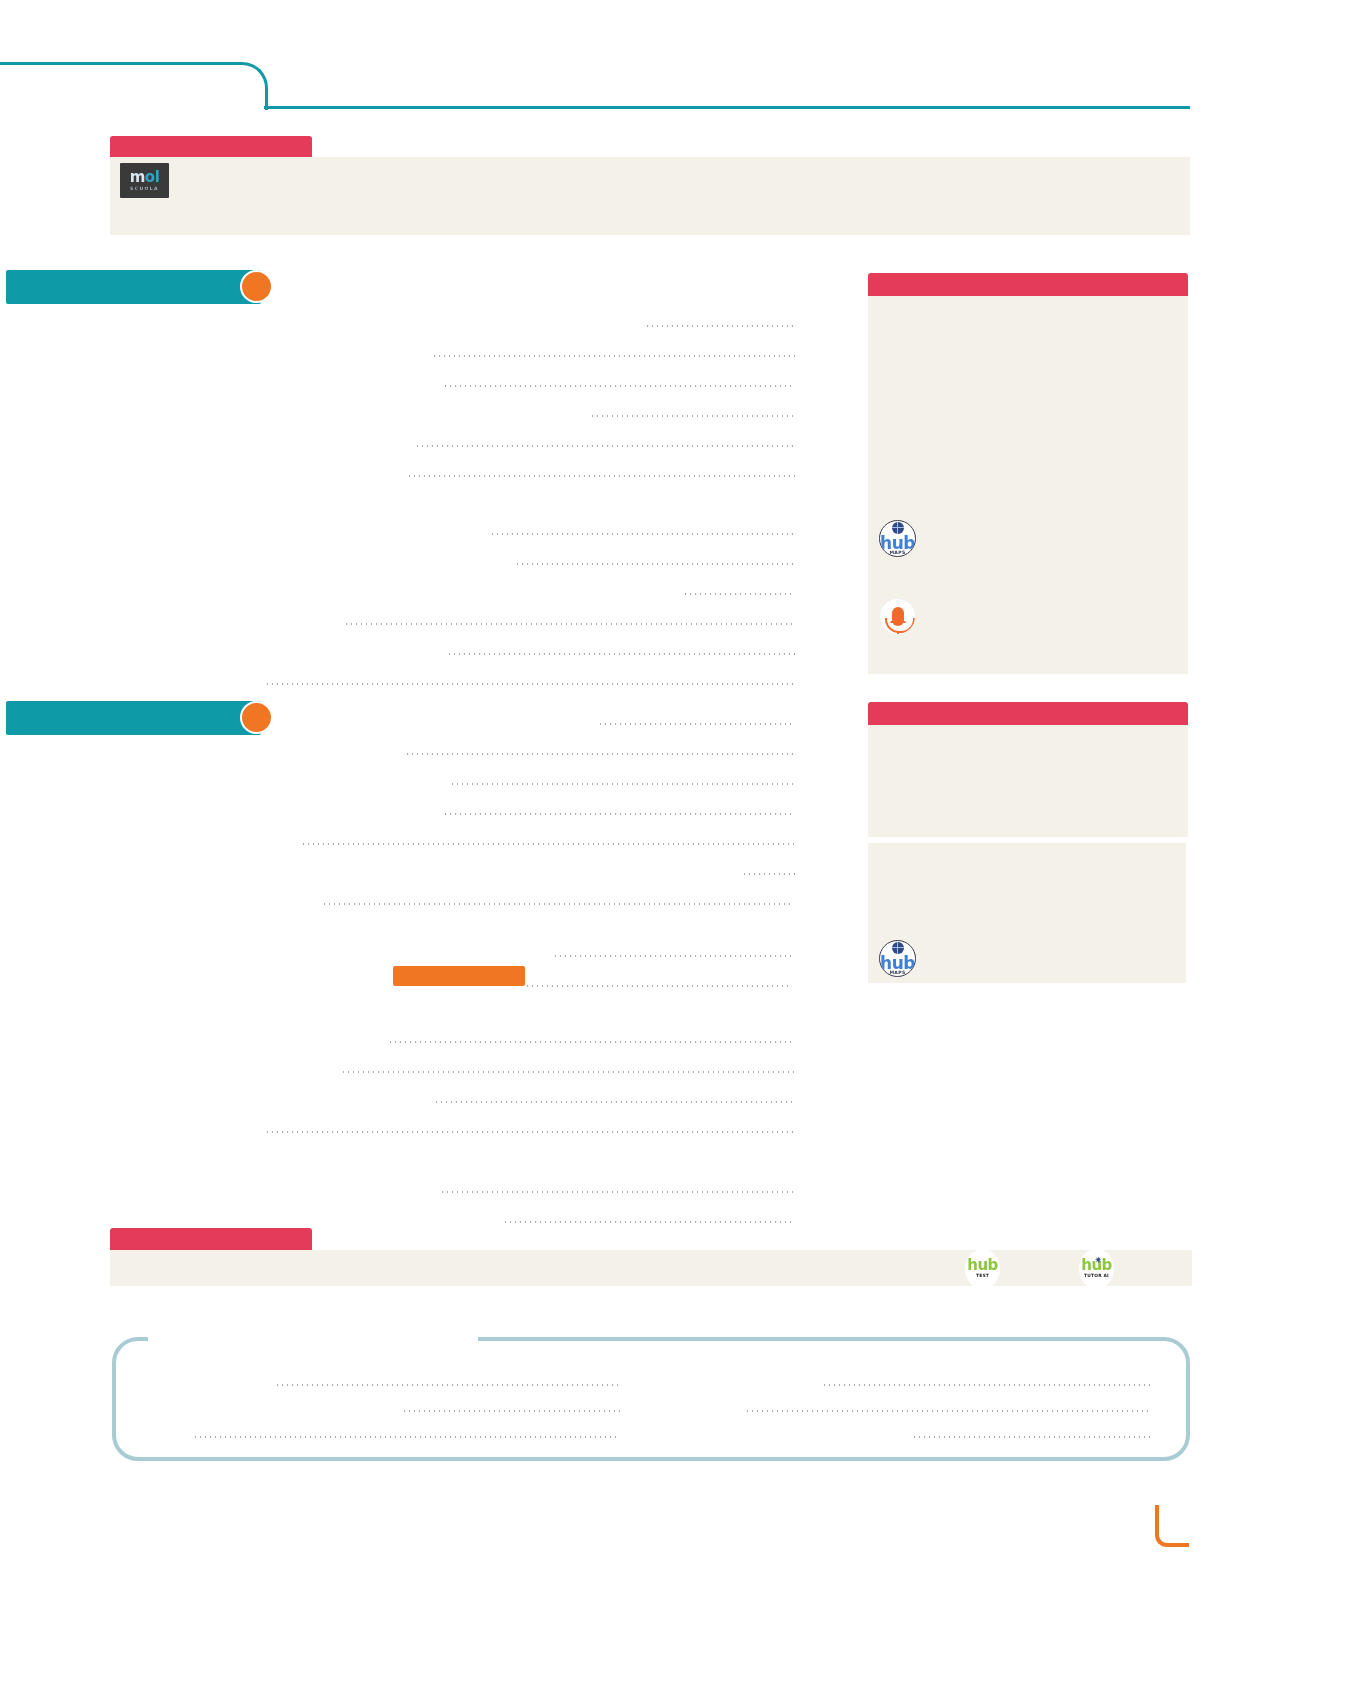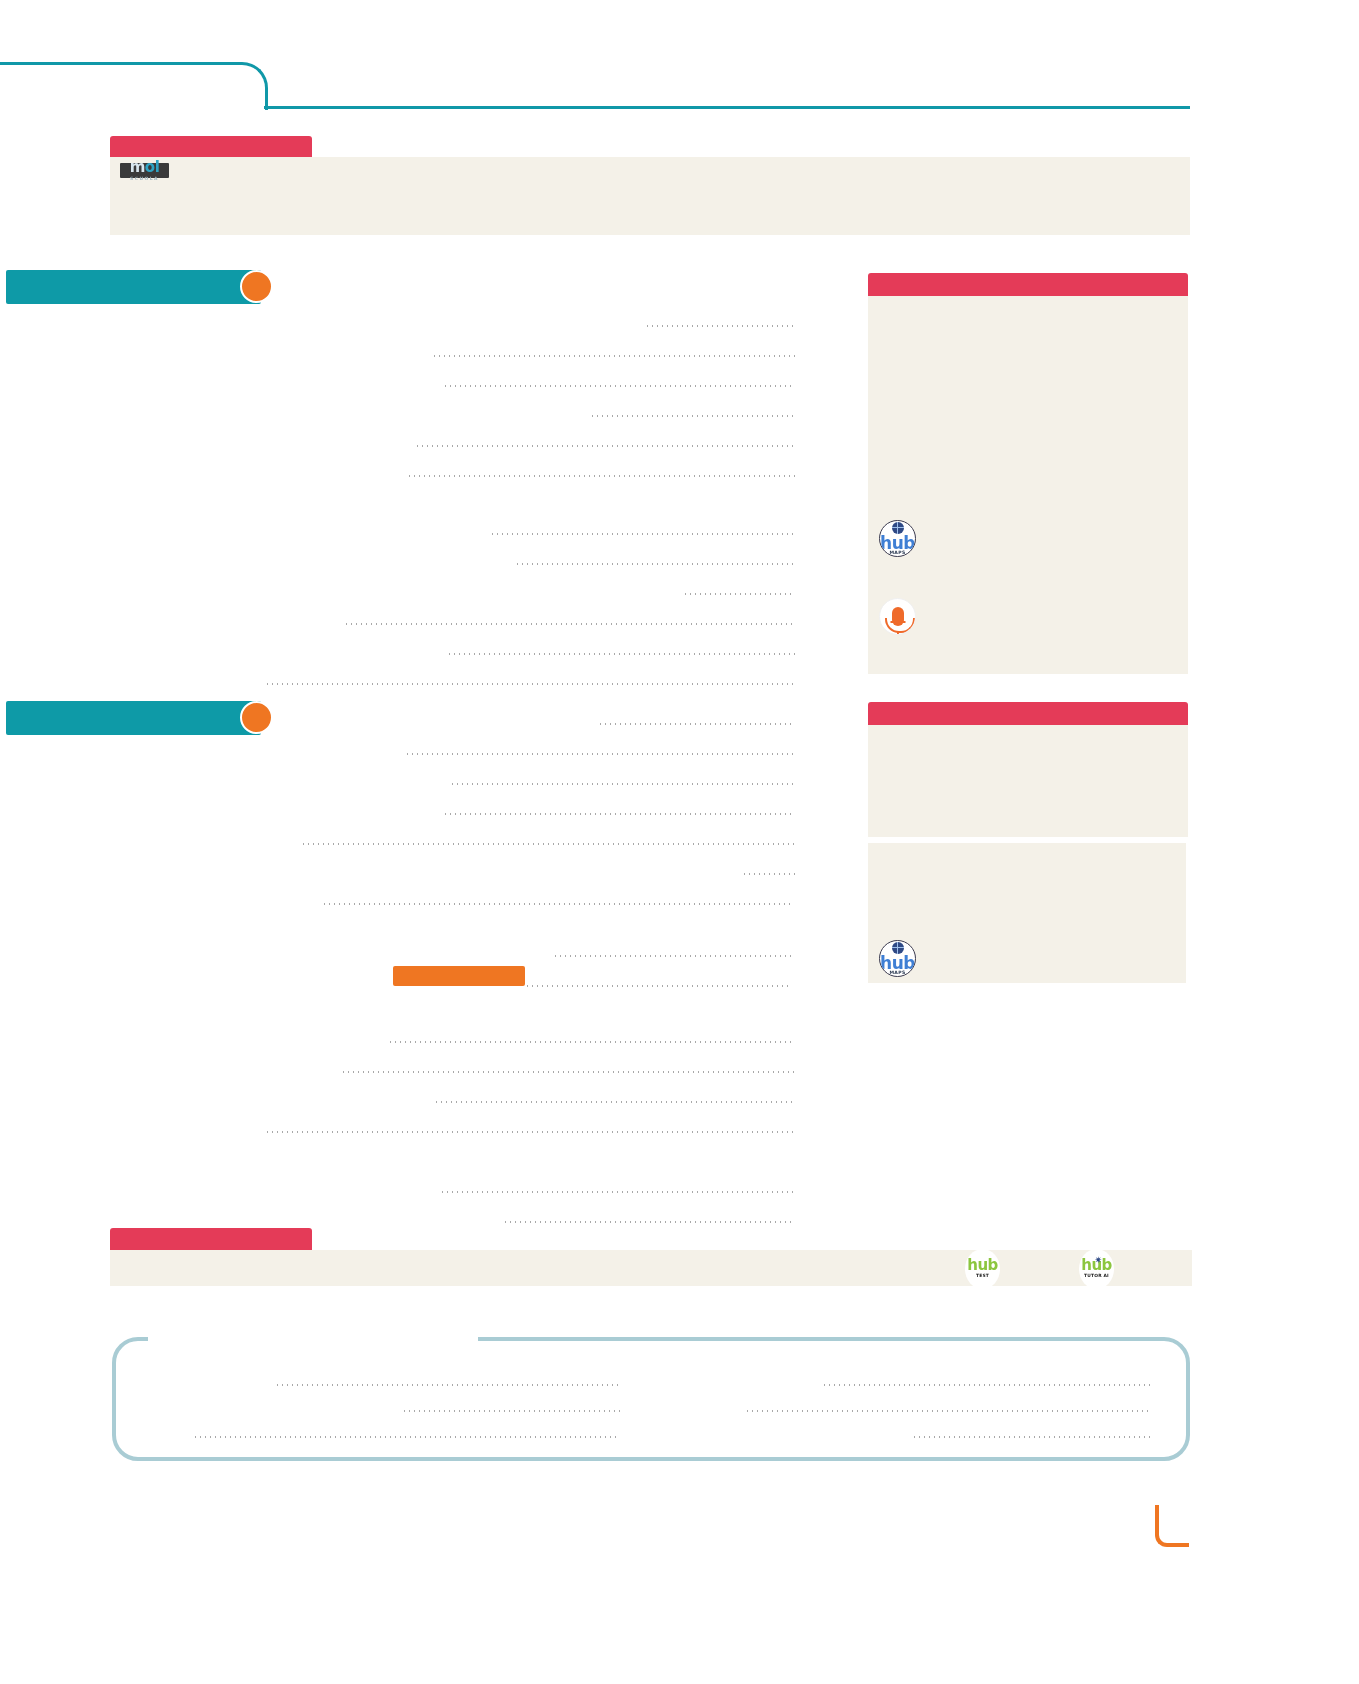--- a/index.html
+++ b/index.html
@@ -210,21 +210,21 @@
 
   <div class="top-frame">
     <div class="top-frame-line-left"></div>
     <div class="top-frame-corner"></div>
     <div class="top-frame-line-right"></div>
   </div>
 
   <div class="red-tab" style="left:110px; top:136px; width:202px; height:22px;"></div>
   <div class="cream-panel" style="left:110px; top:157px; width:1080px; height:78px;"></div>
 
-  <div class="mlol-logo" style="left:120px; top:163px; width:49px; height:15px;">
+  <div class="mlol-logo" style="left:120px; top:163px; width:49px; height:35px;">
     <div class="m-main">m<span class="ol">ol</span></div>
     <div class="m-sub">SCUOLA</div>
   </div>
 
   <div class="teal-bar" style="top:270px; width:255px;"></div>
   <div class="teal-knob" style="left:240px; top:270px;"></div>
 
   <div id="toc-group-1">
       <div class="leader" style="left: 645px; top: 325px; width: 150px;"></div>
       <div class="leader" style="left: 432px; top: 355px; width: 363px;"></div>

